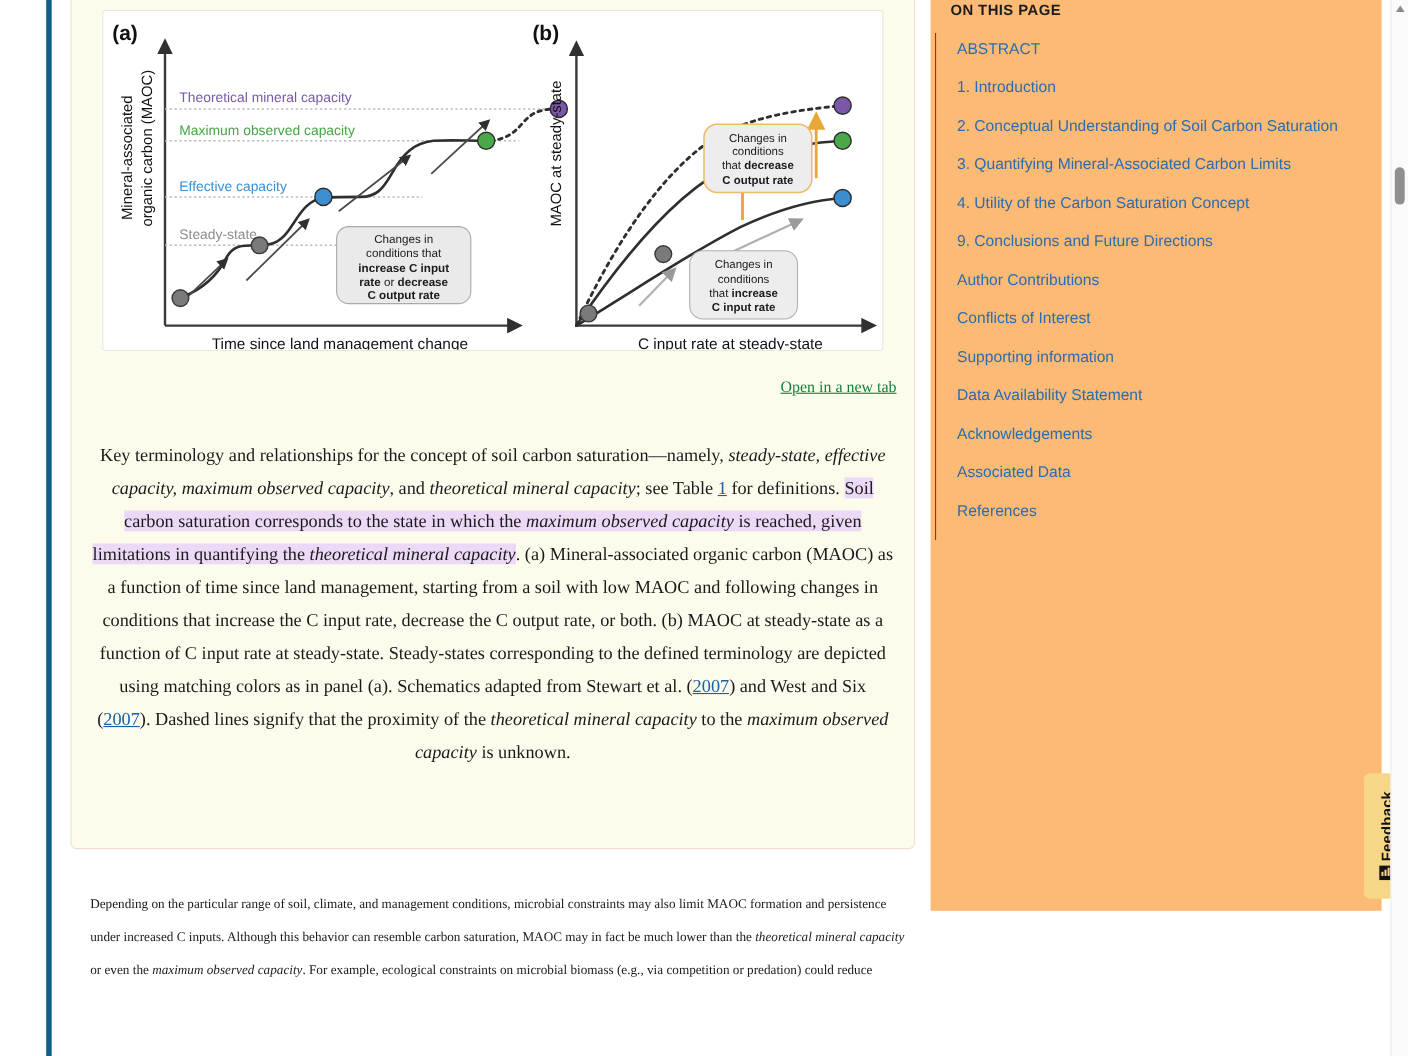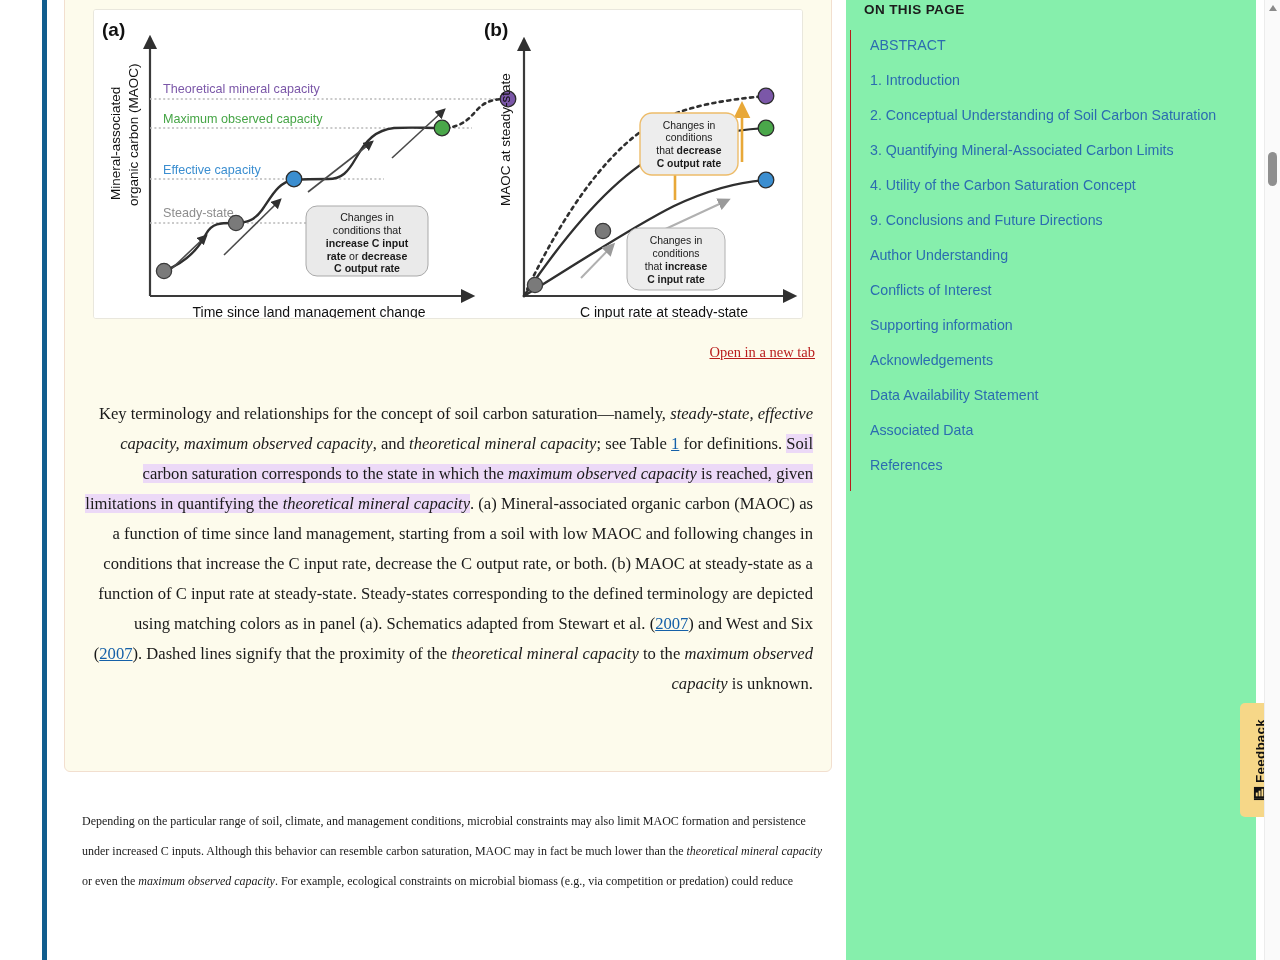--- a/index.html
+++ b/index.html
@@ -37,50 +37,50 @@
     border-radius: 3px;
     overflow: hidden;
   }
   .figure-svg { display: block; width: 710px; height: 310px; }
 
   .open-new-tab-row {
     position: absolute; right: 16px; top: 352px;
     text-align: right;
   }
   .open-new-tab {
-    color: #b91c1c; font-size: 14.5px; text-decoration: underline;
+    color: #15803d; font-size: 14.5px; text-decoration: underline;
     font-family: "Liberation Serif", serif;
     cursor: pointer;
   }
 
   .fig-caption {
     position: absolute; left: 18px; top: 408px; width: 730px;
     font-family: "Liberation Serif", serif;
     font-size: 16.6px;
     line-height: 30px;
     color: #1a1a1a;
-    text-align: right;
+    text-align: center;
   }
   .fig-caption i { font-style: italic; }
   .hl { background: #ecd9f7; }
   .reflink { color: #1560a8; text-decoration: underline; cursor: pointer; }
 
   .body-para {
     position: absolute; left: 18px; top: 806px; width: 750px;
     font-family: "Liberation Serif", serif;
     font-size: 12px;
     line-height: 30px;
     color: #1a1a1a;
   }
   .body-para i { font-style: italic; }
 
   
   .toc {
-    position: absolute; left: 846px; top: 0; width: 410px; height: 960px;
-    background: #86efac;
+    position: absolute; left: 846px; top: 0; width: 410px; height: 828px;
+    background: #fdba74;
   }
   .toc-title {
     position: absolute; left: 18px; top: 2px;
     font-size: 13.5px; font-weight: bold; letter-spacing: .4px;
     color: #1c1c1c;
   }
   .toc-list {
     position: absolute; left: 4px; top: 30px; width: 400px;
     border-left: 1px solid #b91c1c;
     padding: 6px 0 0 0;
@@ -259,25 +259,25 @@
 
   <div class="toc">
     <div class="toc-title">ON THIS PAGE</div>
     <nav class="toc-list">
       <a class="toc-item">ABSTRACT</a>
       <a class="toc-item">1. Introduction</a>
       <a class="toc-item">2. Conceptual Understanding of Soil Carbon Saturation</a>
       <a class="toc-item">3. Quantifying Mineral-Associated Carbon Limits</a>
       <a class="toc-item">4. Utility of the Carbon Saturation Concept</a>
       <a class="toc-item">9. Conclusions and Future Directions</a>
-      <a class="toc-item">Author Understanding</a>
+      <a class="toc-item">Author Contributions</a>
       <a class="toc-item">Conflicts of Interest</a>
       <a class="toc-item">Supporting information</a>
+      <a class="toc-item">Data Availability Statement</a>
       <a class="toc-item">Acknowledgements</a>
-      <a class="toc-item">Data Availability Statement</a>
       <a class="toc-item">Associated Data</a>
       <a class="toc-item">References</a>
     </nav>
   </div>
 
   <div class="feedback-tab">
     <span class="feedback-label">Feedback</span>
     <svg class="feedback-icon" viewBox="0 0 16 16">
       <rect x="1" y="1" width="11" height="12" fill="#111"></rect>
       <rect x="3" y="7" width="2" height="4" fill="#f6d788"></rect>

